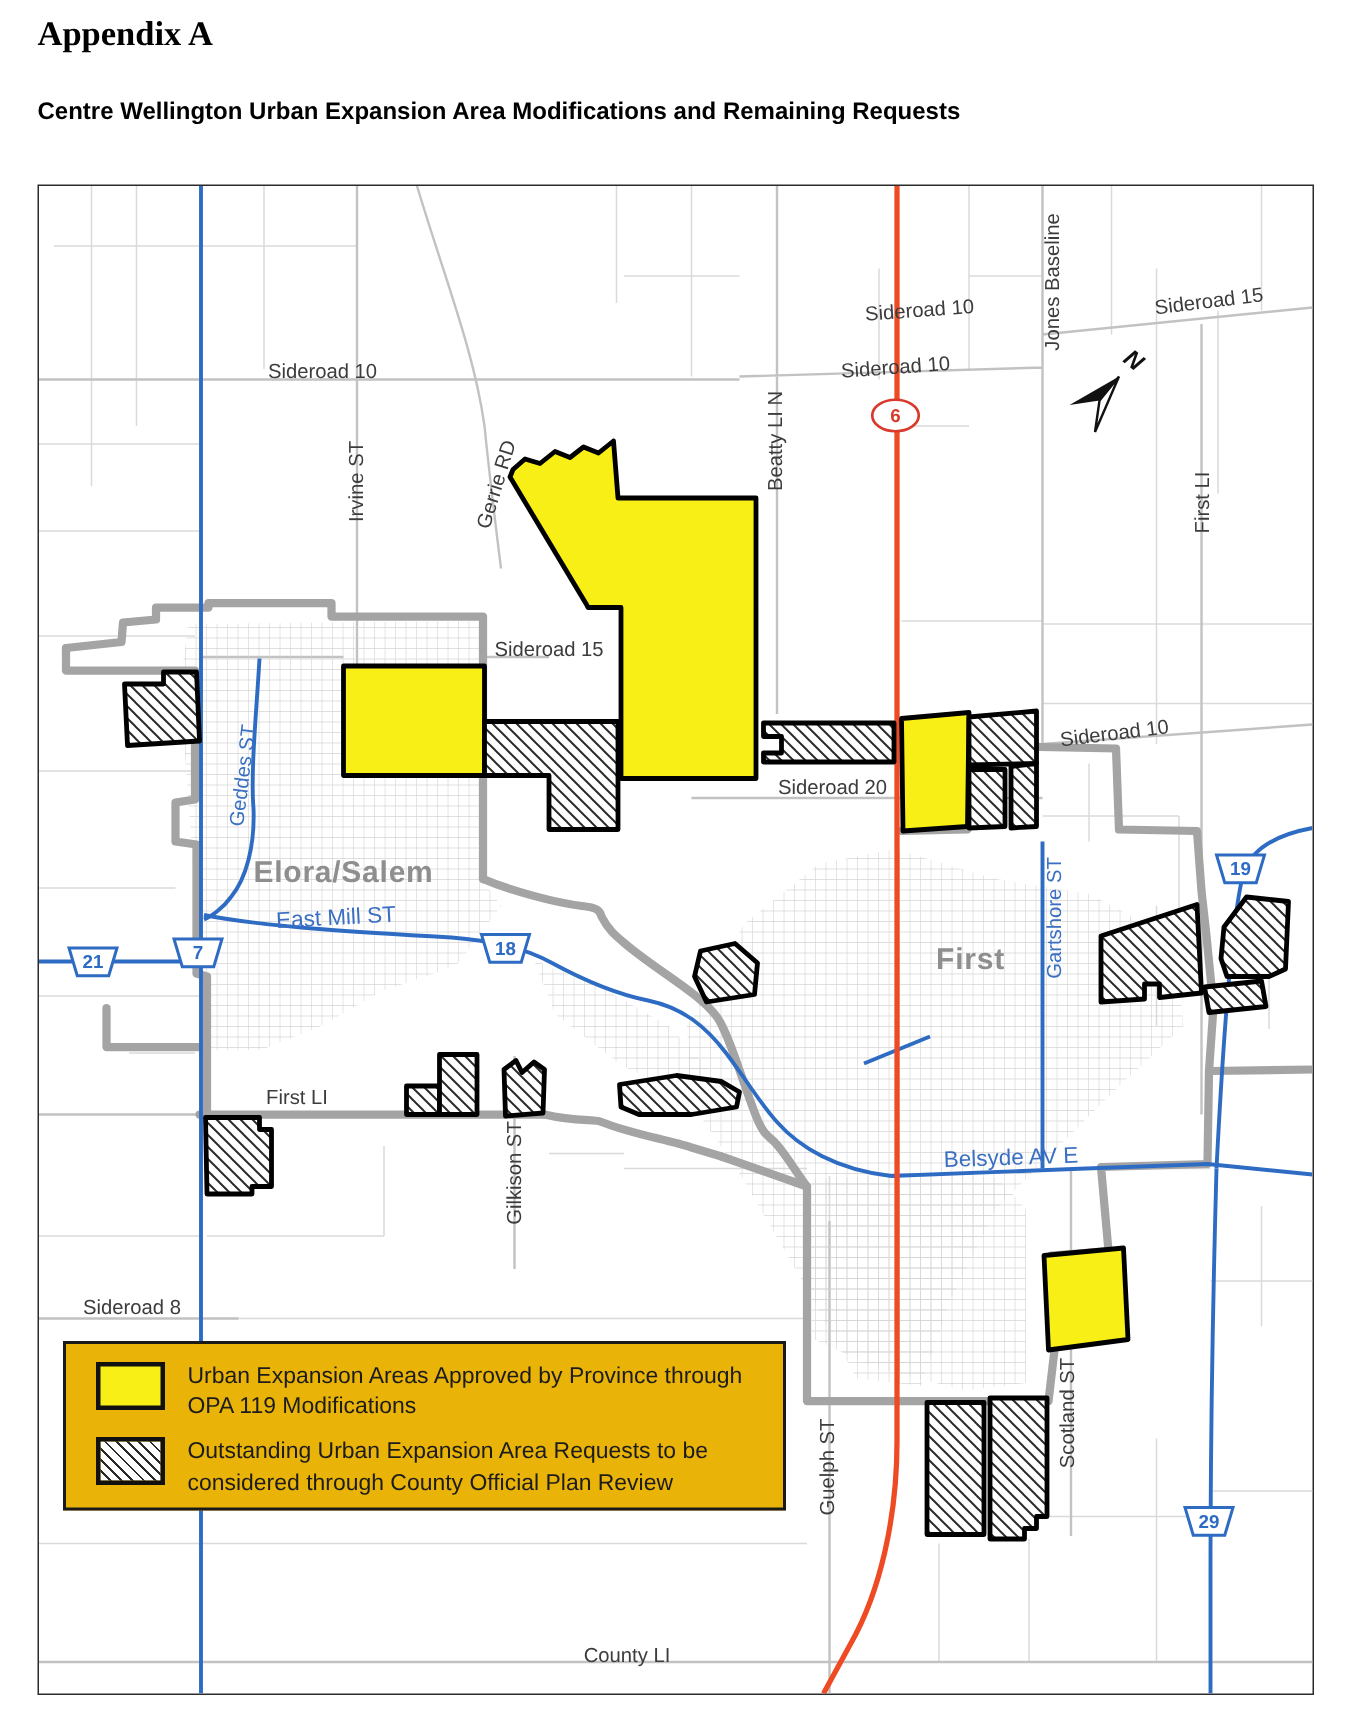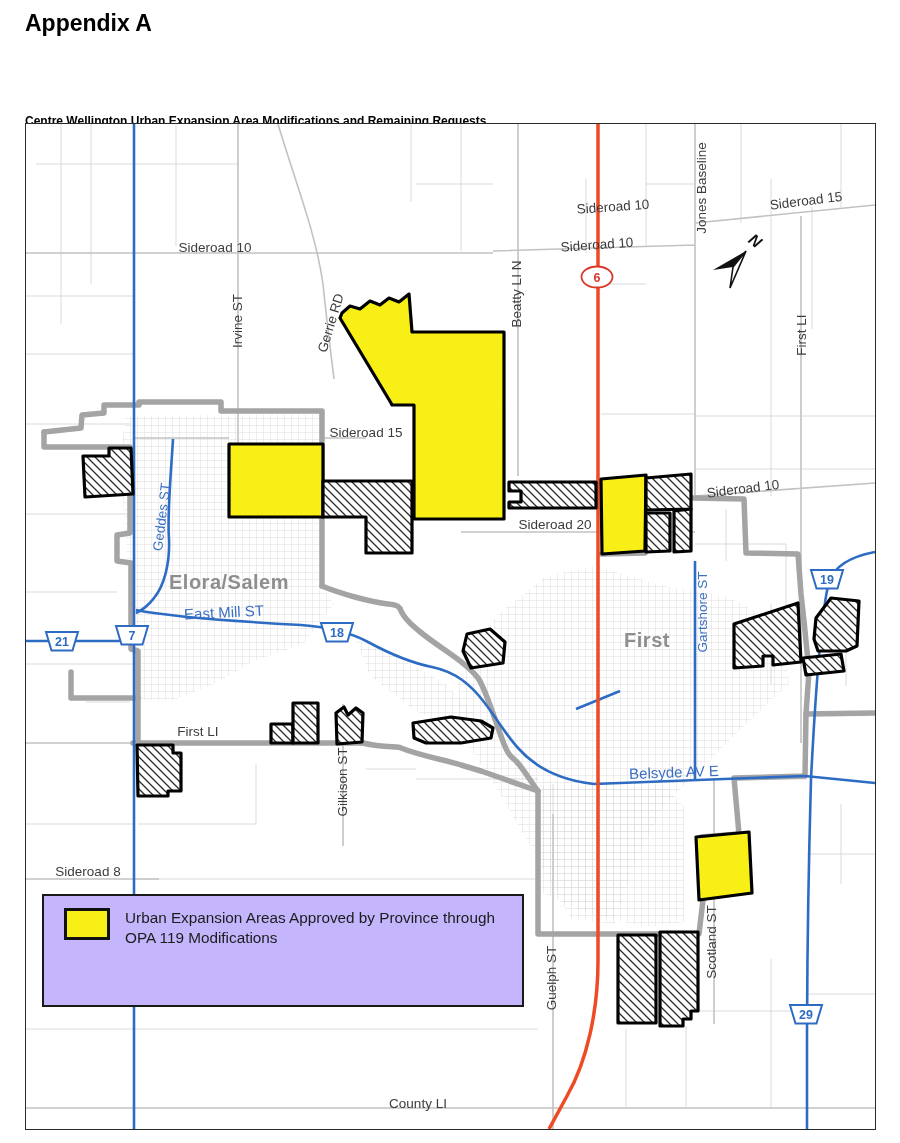--- a/index.html
+++ b/index.html
@@ -1,31 +1,31 @@
 <!DOCTYPE html>
 <html><head>
 <meta charset="utf-8">
 <style>
   html,body{margin:0;padding:0;background:#ffffff;}
   body{width:900px;height:1143px;position:relative;overflow:hidden;
        font-family:"Liberation Sans", sans-serif;}
-  .doc-title{position:absolute;left:25px;top:10px;font-size:23px;font-weight:bold;color:#000;}
-  .doc-subtitle{position:absolute;left:25px;top:66px;font-size:12px;font-weight:bold;color:#000;margin-top:48px;}
+  .doc-title{position:absolute;left:25px;top:10px;font-size:23px;font-weight:bold;color:#000;font-family:Liberation Serif, serif;}
+  .doc-subtitle{position:absolute;left:25px;top:66px;font-size:16px;font-weight:bold;color:#000;}
   .map-frame{position:absolute;left:25px;top:123px;width:849px;height:1005px;
              border:1.5px solid #2b2b2b;background:#fff;box-sizing:content-box;}
   .map-frame svg.geom{position:absolute;left:0;top:0;width:849px;height:1005px;}
   .lb{position:absolute;font-size:13.5px;color:#3c3c3c;white-space:nowrap;
       transform:translate(-50%,-50%);line-height:1;}
   .lb.blue{color:#3a6fc2;}
   .lb.md{font-size:15px;}
   .lb.city{font-size:20px;font-weight:bold;color:#8e8e8e;letter-spacing:.5px;}
   .shield{position:absolute;transform:translate(-50%,-50%);}
   .shield text{font-size:12.5px;font-weight:bold;fill:#2e6cc4;text-anchor:middle;}
   .shield.prov text{fill:#d93a2b;}
-  .legend{position:absolute;left:16px;top:770px;width:482px;height:113px;background:#c4b5fd;
+  .legend{position:absolute;left:16px;top:770px;width:482px;height:113px;background:#eab308;
           border:2px solid #1a1a1a;box-sizing:border-box;padding:12px 10px 0 20px;}
   .legend-row{display:flex;gap:15px;align-items:flex-start;margin-bottom:10px;}
   .swatch{width:40px;height:26px;border:3px solid #111;flex:0 0 auto;}
   .swatch.yellow{background:#f8ef17;}
   .swatch.hatch{background:repeating-linear-gradient(45deg,#ffffff 0px,#ffffff 4px,#2a2a2a 4px,#2a2a2a 5.3px);}
   .legend-text{font-size:15.3px;line-height:1.32;color:#1c1c1c;width:400px;}
   .north-n{position:absolute;font-size:16px;font-weight:bold;font-style:italic;color:#111;
            transform:translate(-50%,-50%) rotate(38deg);}
 </style>
 </head>
@@ -180,15 +180,19 @@
   <svg class="shield" style="left:780px;top:890px" width="36" height="25" viewBox="0 0 36 25">
     <polygon points="2,3.5 34,3.5 28.5,22 7.5,22" fill="#fff" stroke="#2e6cc4" stroke-width="2"></polygon>
     <text x="18" y="17">29</text>
   </svg>
 
   <div class="legend">
     <div class="legend-row">
       <div class="swatch yellow"></div>
       <div class="legend-text">Urban Expansion Areas Approved by Province through OPA 119 Modifications</div>
     </div>
+    <div class="legend-row">
+      <div class="swatch hatch"></div>
+      <div class="legend-text">Outstanding Urban Expansion Area Requests to be considered through County Official Plan Review</div>
+    </div>
   </div>
 
 </div>
 
 </body></html>

